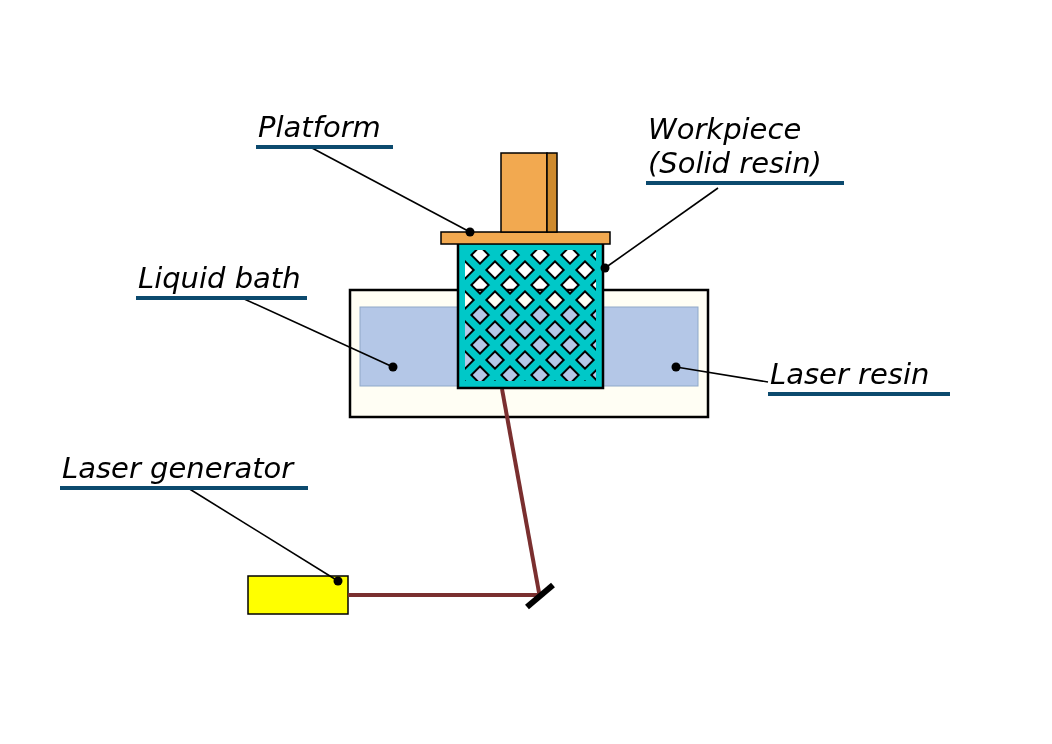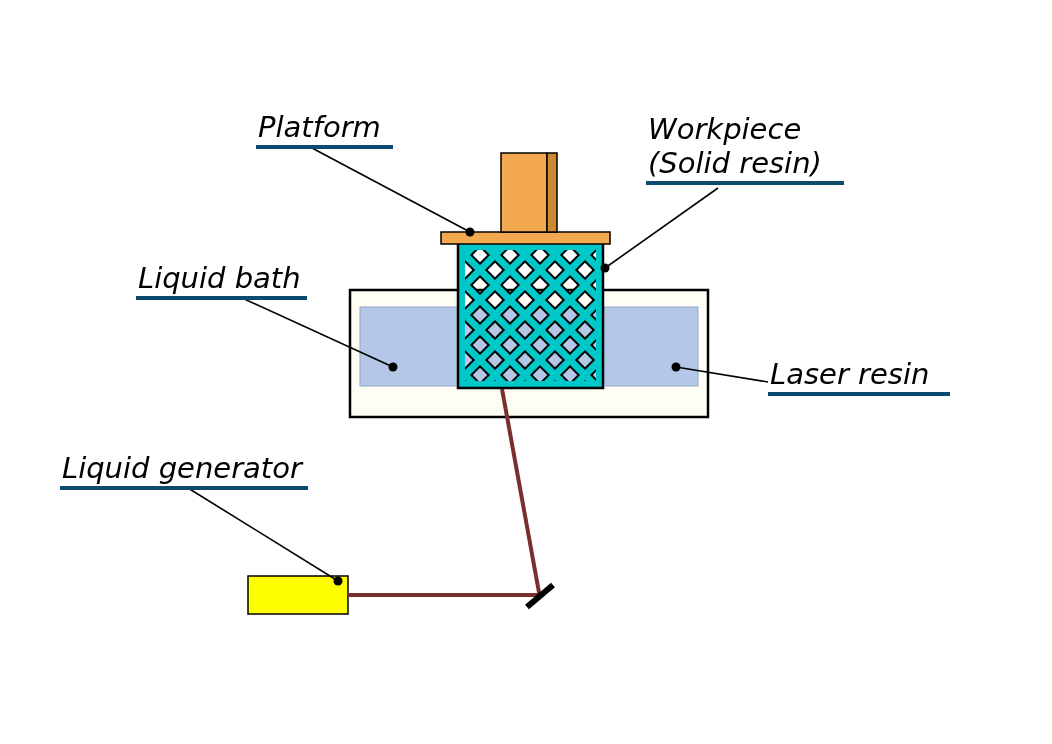--- a/index.html
+++ b/index.html
@@ -78,15 +78,15 @@
 
   <div class="label" style="left:646px; top:112px; min-width:198px;">
     <div>Workpiece</div>
     <div>(Solid resin)</div>
   </div>
 
   <div class="label" style="left:136px; top:261px; min-width:162px;">Liquid bath</div>
 
   <div class="label" style="left:768px; top:357px; min-width:182px;">Laser resin</div>
 
-  <div class="label" style="left:60px; top:451px; min-width:248px;">Liquid generator</div>
+  <div class="label" style="left:60px; top:451px; min-width:248px;">Laser generator</div>
 
 </div>
 
 </body></html>

